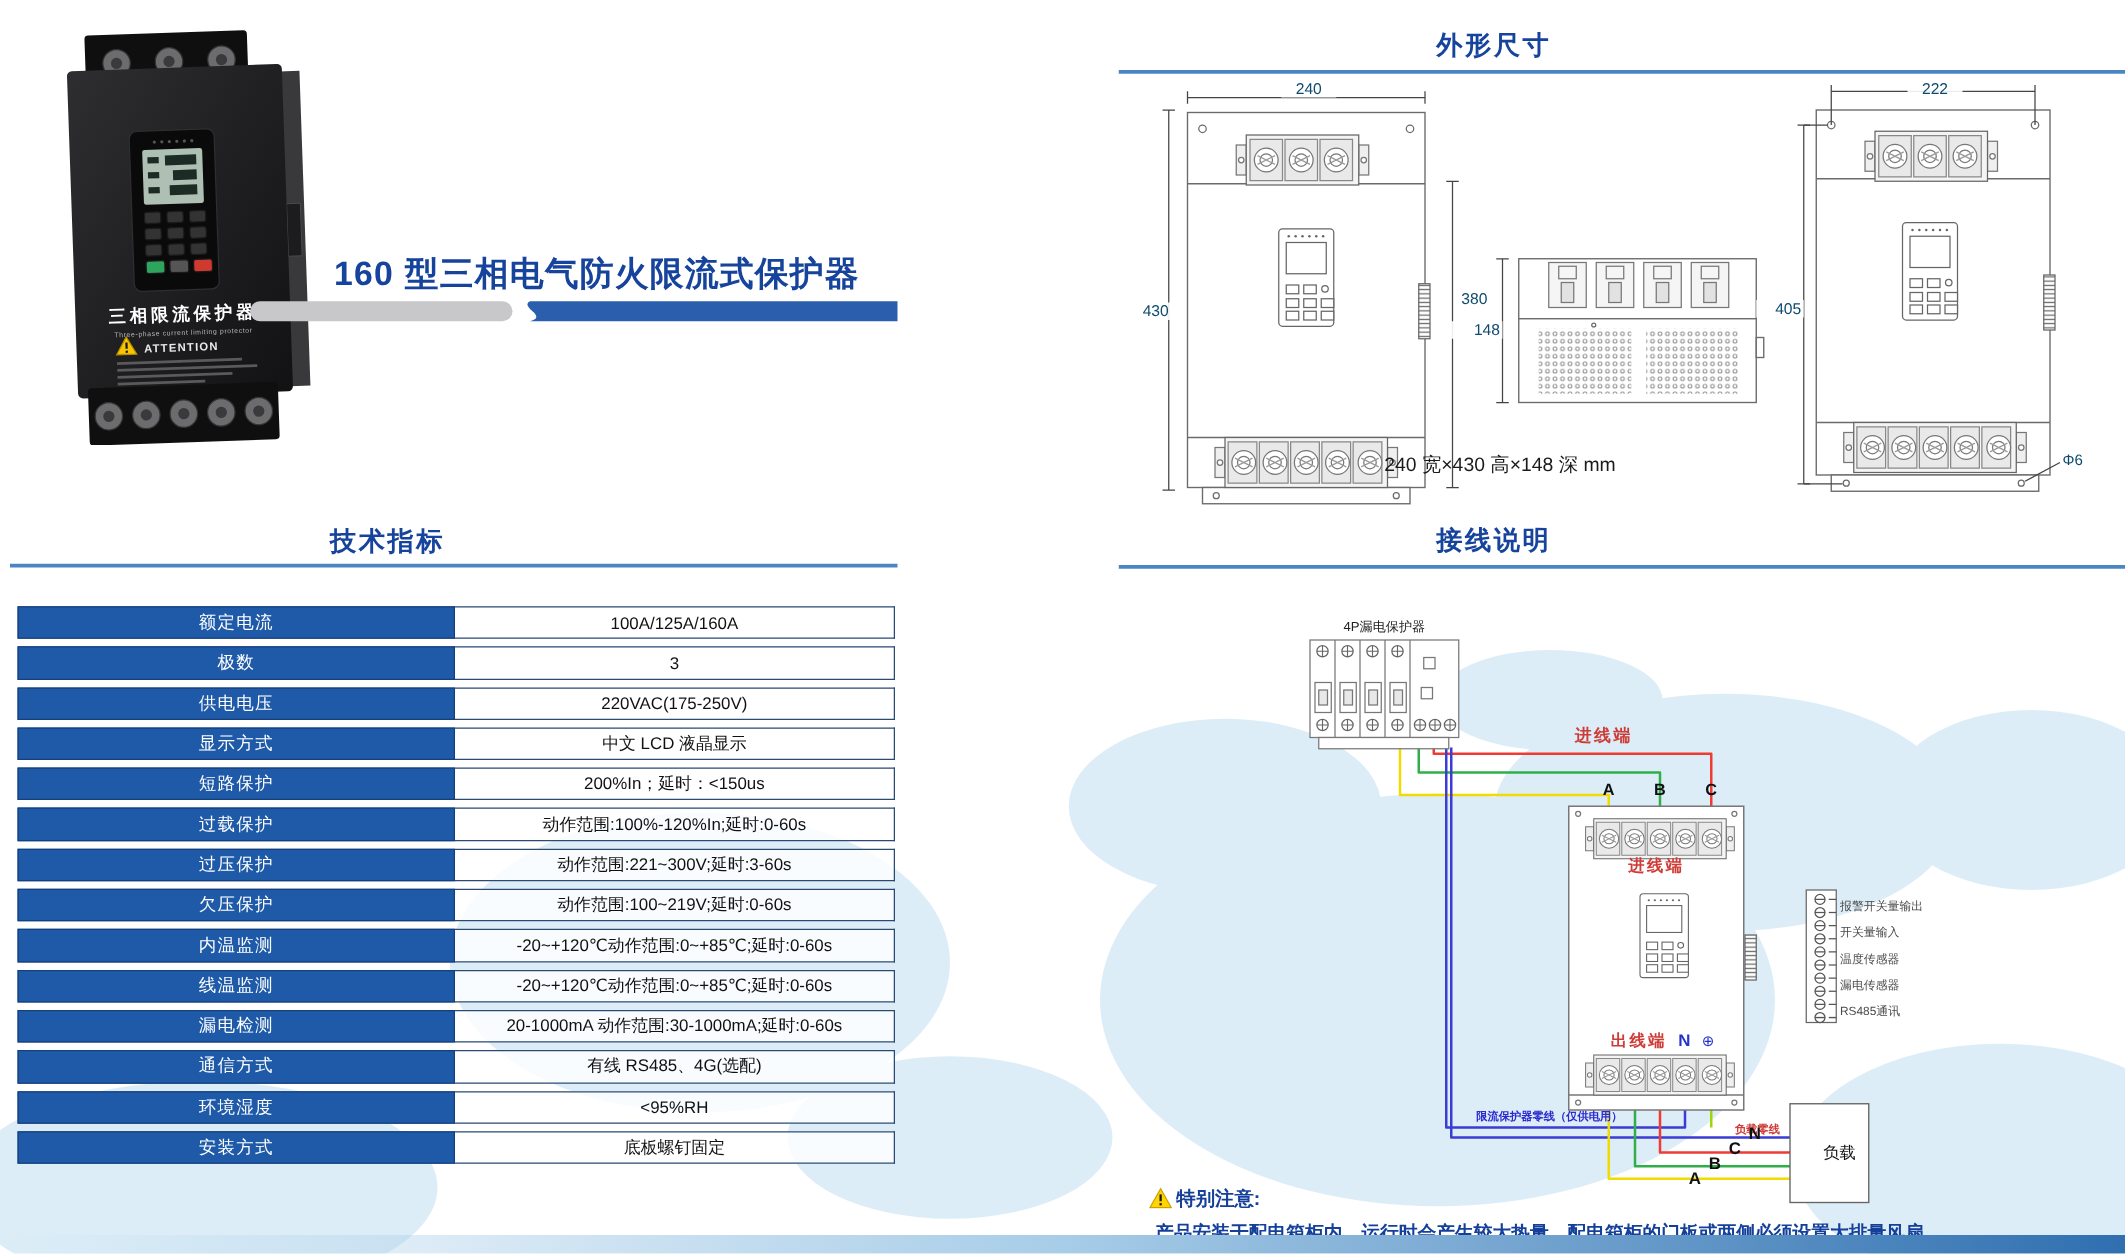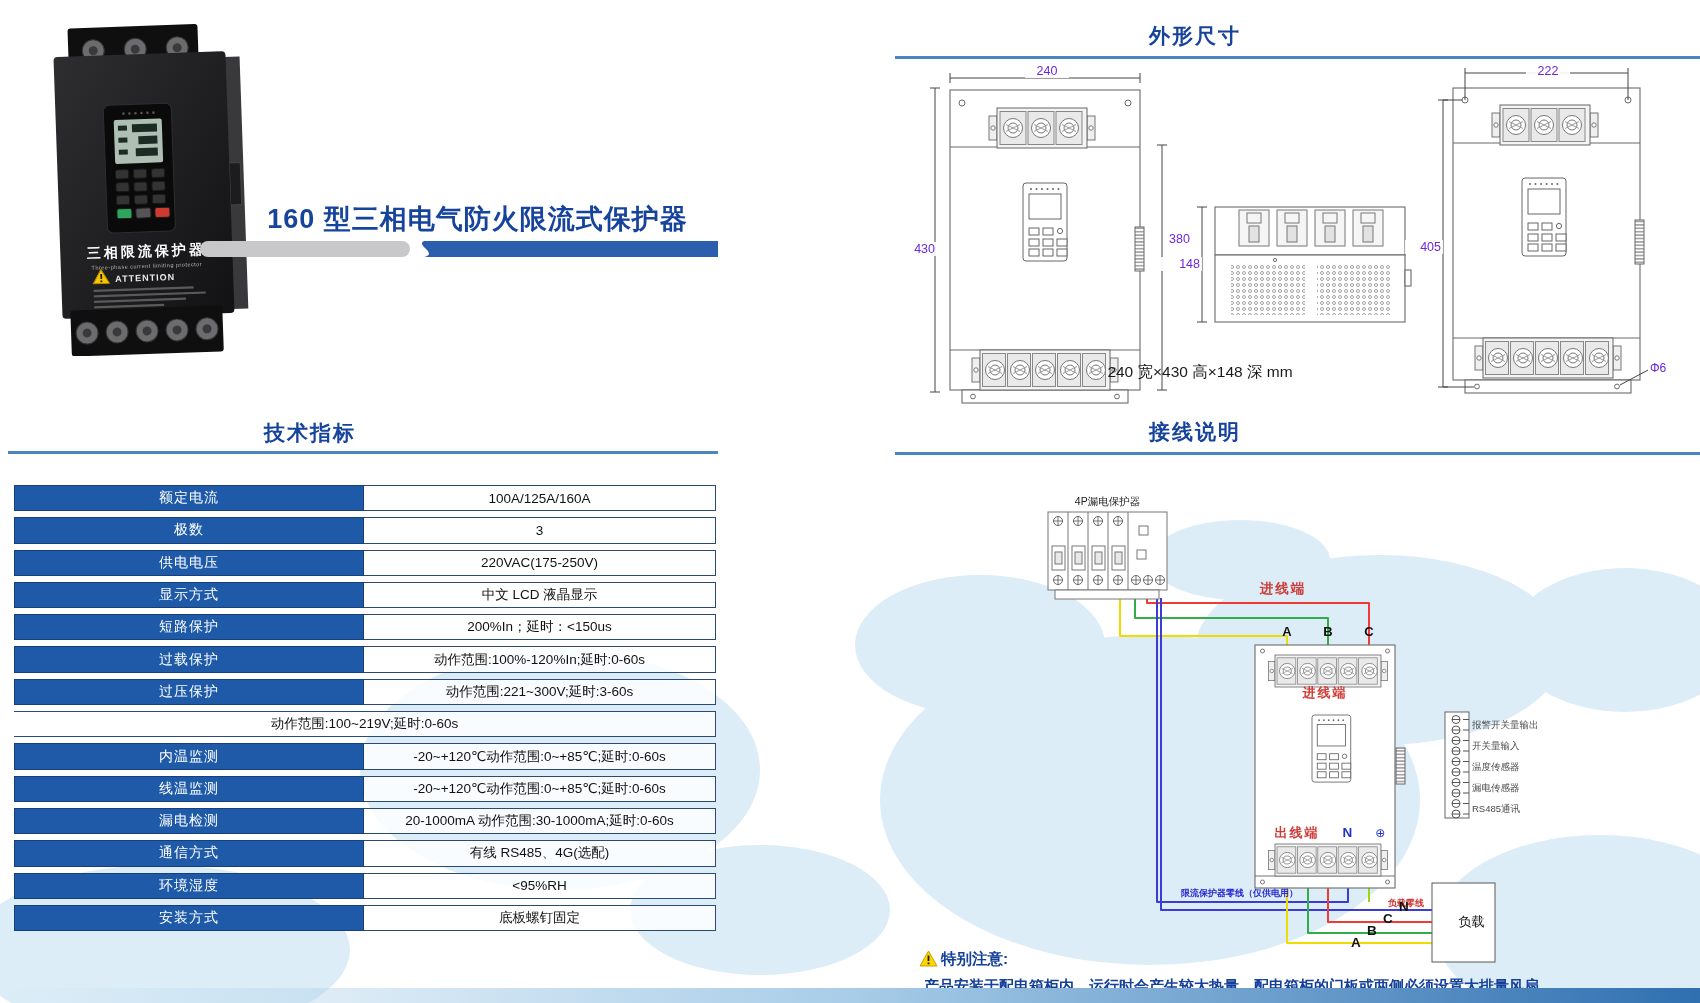--- a/index.html
+++ b/index.html
@@ -8,21 +8,21 @@
   .abs{position:absolute;}
   .heading{font-weight:bold;color:#16439c;font-size:21px;letter-spacing:2px;text-align:center;}
   .rule{height:2.5px;background:#4b86c4;}
   .big-title{font-weight:bold;color:#16439c;font-size:27px;text-align:center;letter-spacing:1px;white-space:nowrap;}
   .spec-table{left:14px;top:485px;width:702px;display:flex;flex-direction:column;gap:6px;}
   .spec-row{display:flex;height:26.3px;}
   .spec-label{width:350px;background:#1e5aa8;color:#fff;font-size:14px;display:flex;align-items:center;
               justify-content:center;border:1px solid #16407c;box-sizing:border-box;letter-spacing:1px;}
   .spec-value{flex:1;background:rgba(255,255,255,.82);color:#111;font-size:13.5px;display:flex;align-items:center;
               justify-content:center;border:1px solid #2a4a74;border-left:none;box-sizing:border-box;white-space:nowrap;}
-  .dim-label{font-size:12.5px;color:#6d28d9;background:rgba(255,255,255,.9);padding:0 2px;white-space:nowrap;}
+  .dim-label{font-size:12.5px;color:#0c4a6e;background:rgba(255,255,255,.9);padding:0 2px;white-space:nowrap;}
   .center{text-align:center;}
   .red-label{color:#cf3b36;font-weight:bold;letter-spacing:2px;white-space:nowrap;}
   .phase-label{font-size:13px;font-weight:bold;color:#111;width:14px;text-align:center;}
   .io-label{font-size:9.5px;color:#4a4a4a;white-space:nowrap;}
   .wire-tag{font-size:9px;font-weight:bold;white-space:nowrap;margin-left:24px;}
   .ncba{font-size:13.5px;font-weight:bold;color:#111;}
   .notice-text{color:#15409a;font-weight:bold;}
   .caption{font-size:15.5px;color:#1a1a1a;white-space:nowrap;}
 </style>
 </head>
@@ -235,20 +235,21 @@
       </div>
     <div class="spec-row">
         <div class="spec-label">过载保护</div>
         <div class="spec-value">动作范围:100%-120%In;延时:0-60s</div>
       </div>
     <div class="spec-row">
         <div class="spec-label">过压保护</div>
         <div class="spec-value">动作范围:221~300V;延时:3-60s</div>
       </div>
     <div class="spec-row">
+        <div class="spec-label">欠压保护</div>
         <div class="spec-value">动作范围:100~219V;延时:0-60s</div>
       </div>
     <div class="spec-row">
         <div class="spec-label">内温监测</div>
         <div class="spec-value">-20~+120℃动作范围:0~+85℃;延时:0-60s</div>
       </div>
     <div class="spec-row">
         <div class="spec-label">线温监测</div>
         <div class="spec-value">-20~+120℃动作范围:0~+85℃;延时:0-60s</div>
       </div>
@@ -470,21 +471,21 @@
     <rect x="587" y="433" width="63" height="79" fill="#fff" stroke="#666" stroke-width="1.1"></rect>
   </svg>
 
   <span class="abs center" style="left:1048px;top:495px;width:119px;font-size:10.5px;color:#222">4P漏电保护器</span>
   <span class="abs red-label center" style="left:1233px;top:580px;width:100px;font-size:13.5px">进线端</span>
   <span class="abs phase-label" style="left:1280px;top:624px">A</span>
   <span class="abs phase-label" style="left:1321px;top:624px">B</span>
   <span class="abs phase-label" style="left:1362px;top:624px">C</span>
   <span class="abs red-label center" style="left:1255px;top:684px;width:140px;font-size:13px">进线端</span>
 
-  <div class="abs" style="left:1255px;top:824px;width:150px;display:flex;justify-content:center;gap:23px;align-items:baseline">
+  <div class="abs" style="left:1255px;top:824px;width:150px;display:flex;justify-content:center;gap:9px;align-items:baseline">
     <span class="red-label" style="font-size:13px">出线端</span>
     <span style="color:#2233cc;font-weight:bold;font-size:13.5px">N</span>
     <span style="color:#2233cc;font-size:12px">⊕</span>
   </div>
 
   <span class="abs wire-tag" style="left:1157px;top:887px;color:#2a2ad0">限流保护器零线（仅供电用）</span>
   <span class="abs wire-tag" style="left:1364px;top:897px;color:#cf3b36">负载零线</span>
   <span class="abs ncba" style="left:1399px;top:899px">N</span>
   <span class="abs ncba" style="left:1383px;top:911px">C</span>
   <span class="abs ncba" style="left:1367px;top:923px">B</span>

